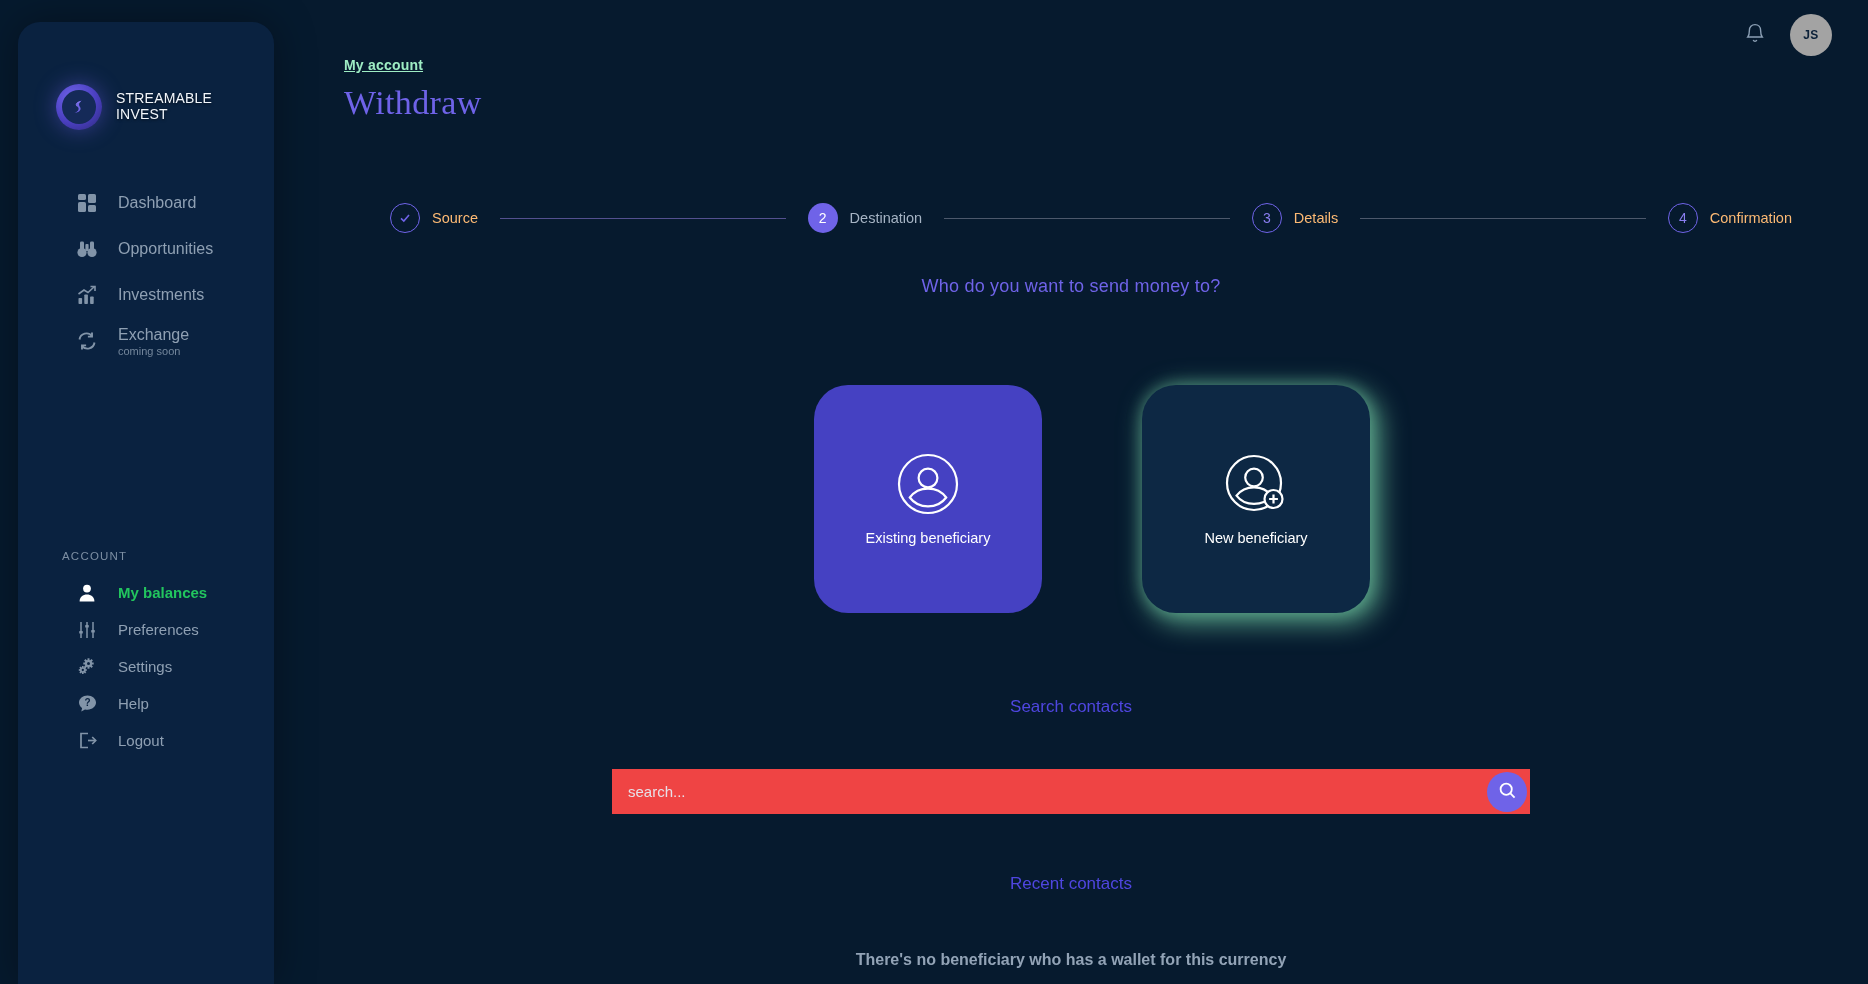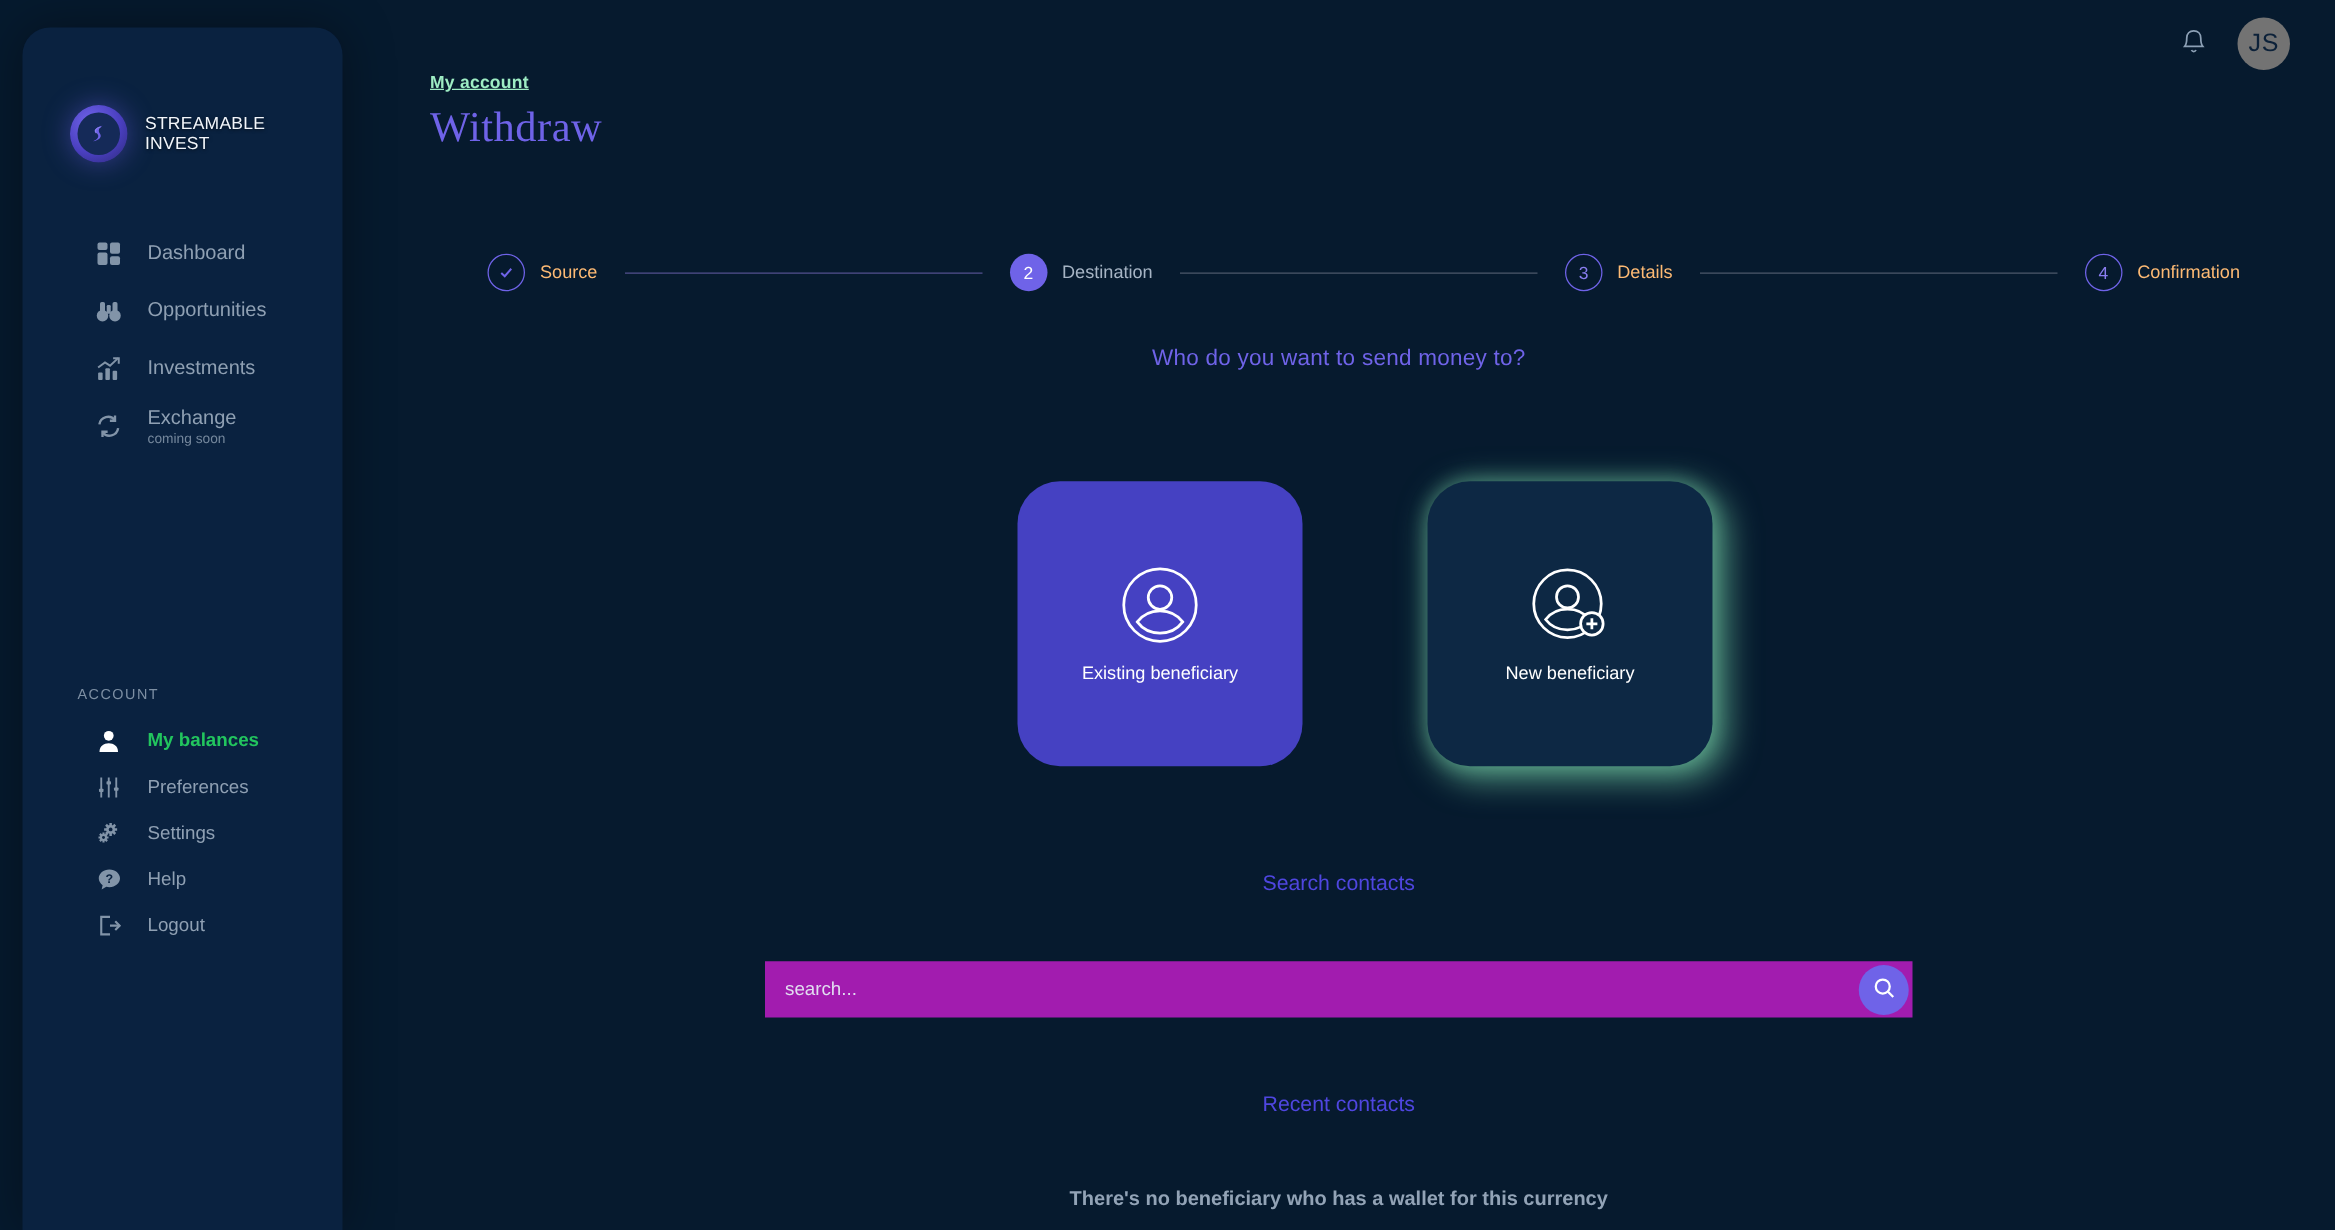--- a/index.html
+++ b/index.html
@@ -66,22 +66,22 @@
     font-size: 11.5px; letter-spacing: 1.2px; color: #7d8fa3;
   }
   #nav-account { top: 552px; }
   #nav-account .nav-item { height: 37px; font-size: 15px; }
 
   
   #topbar { position: absolute; right: 36px; top: 14px; display: flex; align-items: center; gap: 18px; }
   #bell-btn { width: 34px; height: 34px; display: flex; align-items: center; justify-content: center; cursor: pointer; }
   #avatar {
     width: 42px; height: 42px; border-radius: 50%;
-    background: #737373;
-    color: #0c2139; font-size: 20px; font-weight: 400;
+    background: #a3a3a3;
+    color: #0c2139; font-size: 12px; font-weight: 700;
     display: flex; align-items: center; justify-content: center;
     letter-spacing: .5px; cursor: pointer;
   }
 
   
   #main { position: absolute; left: 274px; top: 0; right: 0; height: 984px; }
 
   #breadcrumb {
     position: absolute; left: 70px; top: 57px;
     font-size: 14px; font-weight: 700; color: #9eedc4;
@@ -144,21 +144,21 @@
   #search-heading {
     position: absolute; left: 0; right: 0; top: 697px;
     text-align: center; font-size: 17px; color: #4f46e0;
   }
   #search-row {
     position: absolute; left: 50%; transform: translateX(-50%);
     top: 769px; width: 918px; height: 45px;
   }
   #search-input {
     width: 100%; height: 45px;
-    background: #a21caf; border: none; outline: none;
+    background: #ef4444; border: none; outline: none;
     color: #e7eef6; font-size: 15px;
     padding: 0 60px 0 16px;
     font-family: "Liberation Sans", sans-serif;
   }
   #search-input::placeholder { color: #e7eef6; opacity: .92; }
   #search-btn {
     position: absolute; right: 3px; top: 50%; transform: translateY(-50%);
     width: 40px; height: 40px; border-radius: 50%;
     background: #6f63e8; border: none; cursor: pointer;
     display: flex; align-items: center; justify-content: center;

